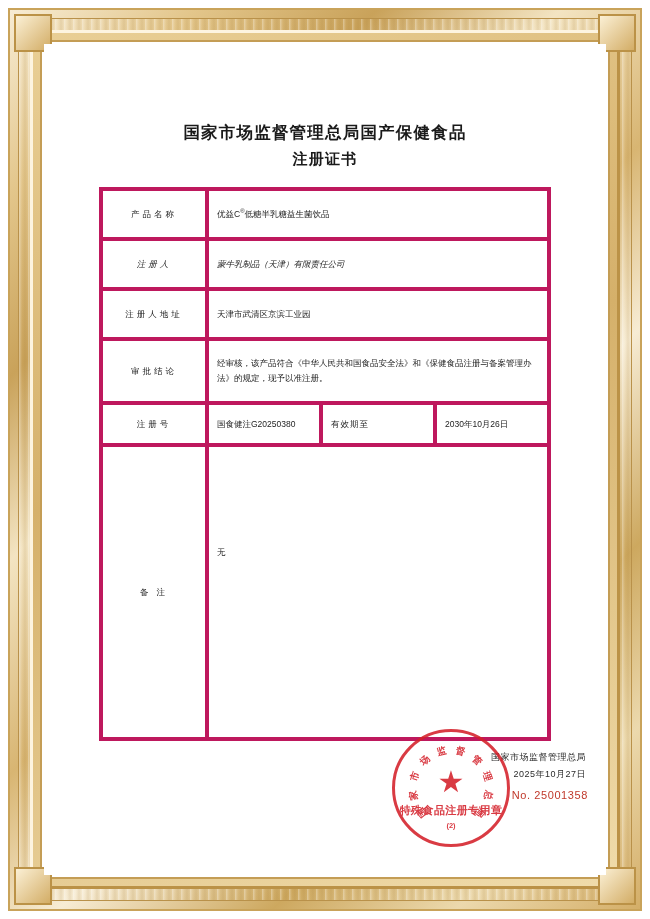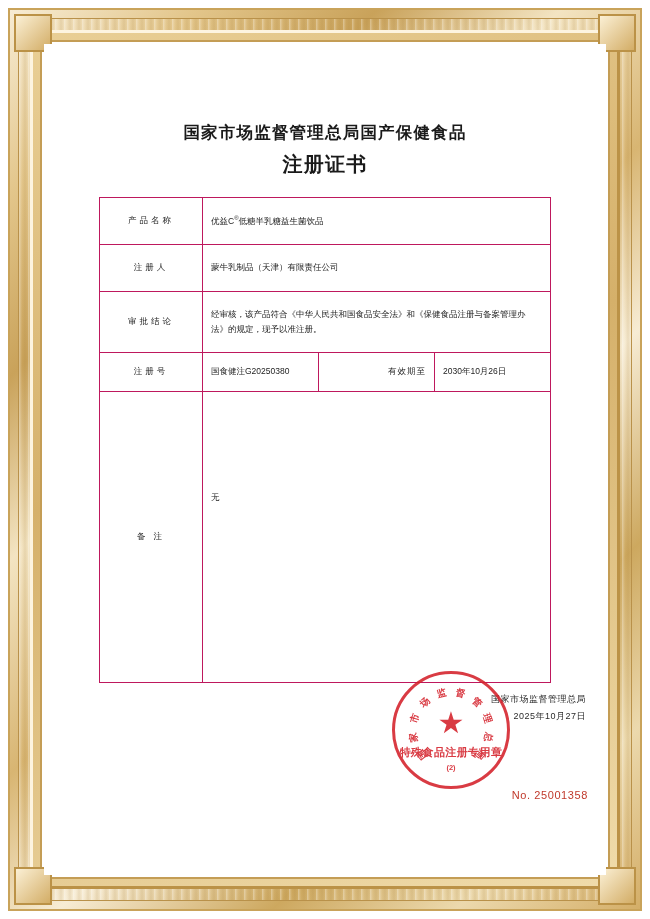--- a/index.html
+++ b/index.html
@@ -98,64 +98,64 @@
     margin-top: 76px;
   }
   .title-line1 {
     font-size: 16.5px;
     font-weight: bold;
     color: #1a1a1a;
     letter-spacing: 1.2px;
     line-height: 1.5;
   }
   .title-line2 {
-    font-size: 20px;
+    font-size: 15px;
     font-weight: bold;
     color: #1a1a1a;
     letter-spacing: 1.2px;
     line-height: 1.9;
   }
 
   table.cert-table {
     width: 452px;
     margin: 14px auto 0 auto;
     border-collapse: collapse;
     table-layout: fixed;
   }
   table.cert-table td {
-    border: 1px solid #be185d;
+    border: 4px solid #be185d;
     font-size: 8.5px;
     color: #1d1d1d;
     padding: 6px 8px;
     vertical-align: middle;
     line-height: 1.75;
   }
   td.label {
     width: 86px;
     text-align: center;
     letter-spacing: 3px;
     padding-left: 4px;
     padding-right: 4px;
   }
   td.value {
     text-align: left;
     padding-left: 10px;
   }
   .row-name td      { height: 34px; }
-  .row-registrant td{ height: 34px; }
+  .row-registrant td{ height: 34px; font-style: italic; }
   .row-address td   { height: 34px; }
   .row-conclusion td{ height: 48px; }
   .row-number td    { height: 26px; }
   .row-attach td    { height: 26px; }
   .row-remark td    { height: 186px; vertical-align: middle; }
   .row-remark td.value { vertical-align: top; padding-top: 98px; }
   .row-remark td.label { vertical-align: middle; font-family: Liberation Serif, serif; }
 
   .sub-label {
-    text-align: right;
+    text-align: left;
     width: 74px;
     letter-spacing: 1px;
     font-family: Liberation Serif, serif;
   }
   .sup {
     font-size: 6px;
     vertical-align: super;
   }
 
   
@@ -266,20 +266,24 @@
       <tbody>
           <tr class="row-name">
         <td class="label">产品名称</td>
         <td class="value" colspan="3">
           <span>优益C</span><span class="sup">®</span><span>低糖半乳糖益生菌饮品</span>
         </td>
       </tr>
       <tr class="row-registrant">
         <td class="label">注册人</td>
         <td class="value" colspan="3">蒙牛乳制品（天津）有限责任公司</td>
+      </tr>
+      <tr class="row-address">
+        <td class="label">注册人地址</td>
+        <td class="value" colspan="3">天津市武清区京滨工业园</td>
       </tr>
       <tr class="row-conclusion">
         <td class="label">审批结论</td>
         <td class="value" colspan="3">经审核，该产品符合《中华人民共和国食品安全法》和《保健食品注册与备案管理办法》的规定，现予以准注册。</td>
       </tr>
       <tr class="row-number">
         <td class="label">注册号</td>
         <td class="value">国食健注G20250380</td>
         <td class="sub-label">有效期至</td>
         <td class="value">2030年10月26日</td>

